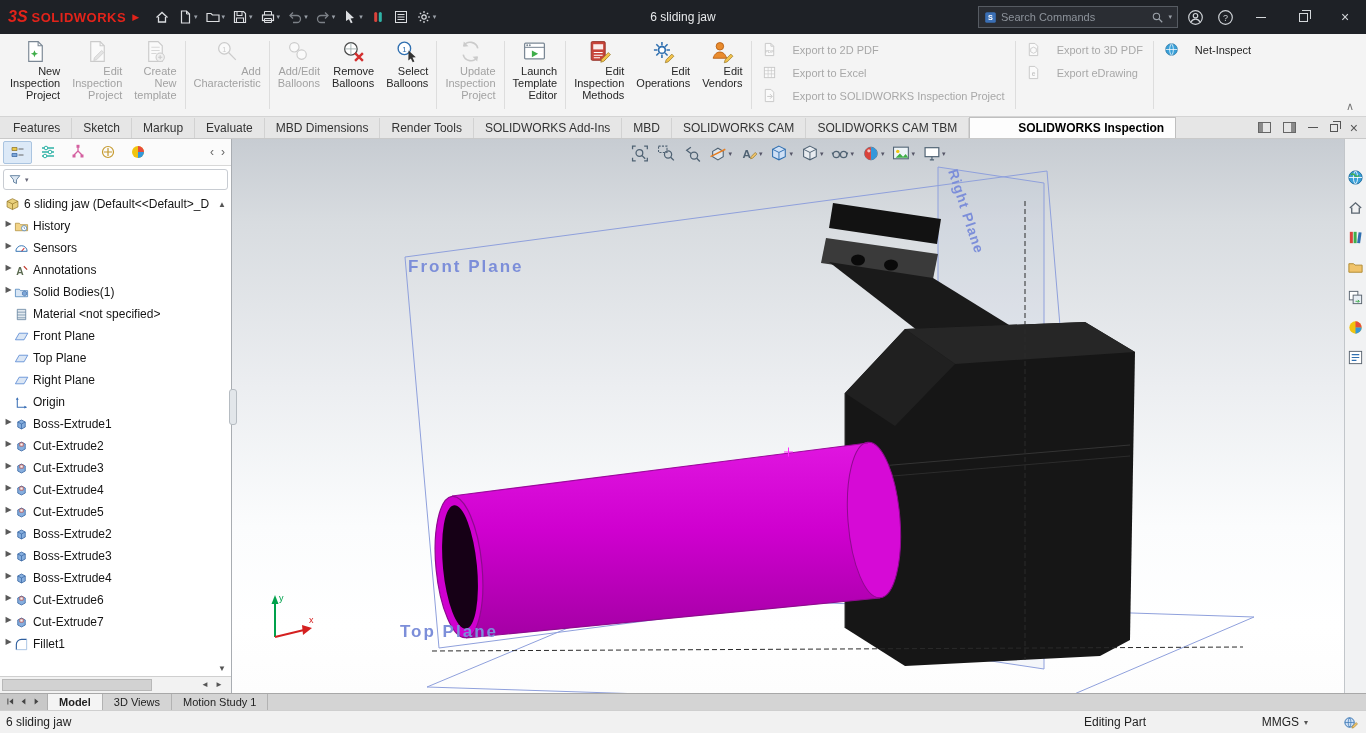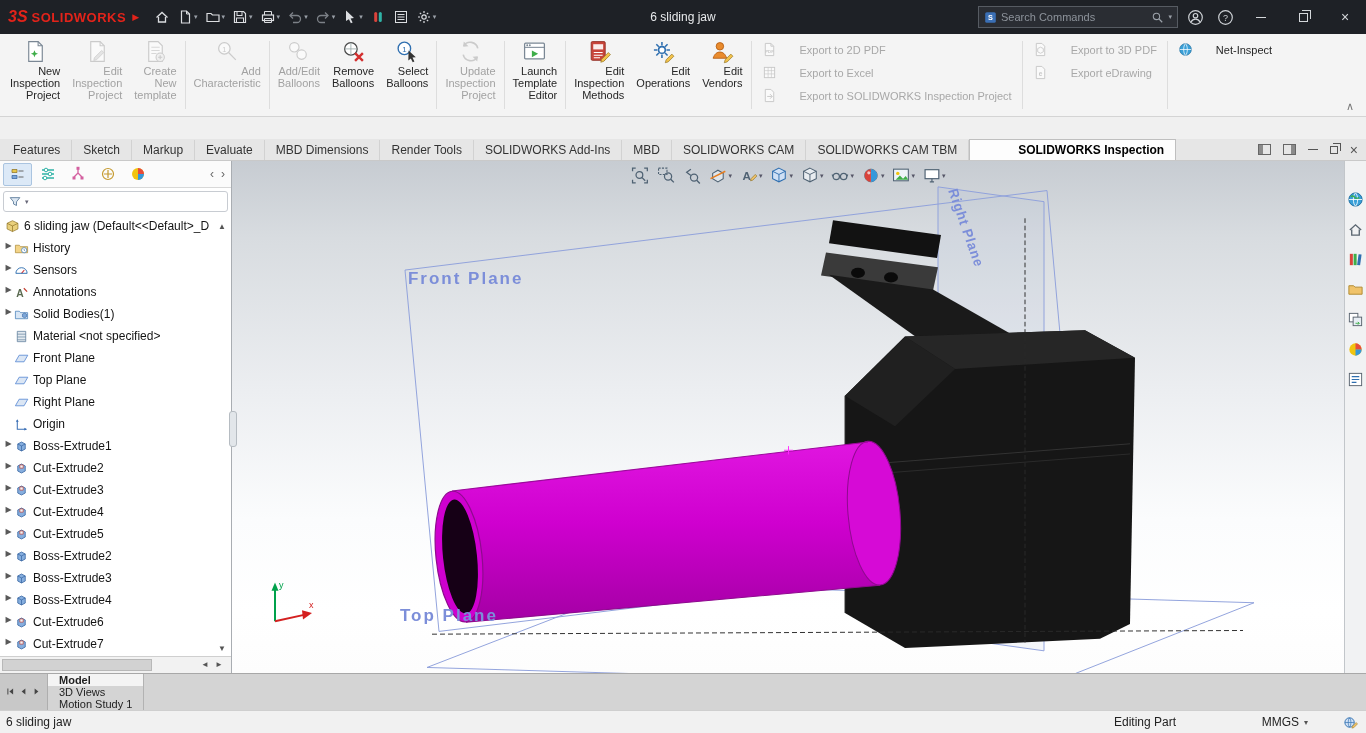--- a/index.html
+++ b/index.html
@@ -35,28 +35,28 @@
 
   
   .ribbon{flex:0 0 83px;background:#f4f4f4;border-bottom:1px solid #d4d4d4;display:flex;align-items:stretch;padding:2px 4px;position:relative;}
   .rsep{width:1px;background:#dddddd;margin:5px 2px;}
   .rbtn{display:flex;flex-direction:column;align-items:center;padding:3px 6px 1px;}
   .ricon{width:25px;height:25px;margin-bottom:1px;flex:0 0 25px;}
   .rlabel{font-size:11px;line-height:12px;text-align:right;color:#262626;white-space:nowrap;}
   .rbtn.disabled .rlabel{color:#a2a2a2;}
   .rbtn.disabled .ricon{filter:grayscale(1) opacity(.5);}
   .rexp-col{display:flex;flex-direction:column;justify-content:flex-start;padding:6px 8px;gap:8px;}
-  .rexp-item{display:flex;align-items:center;gap:23px;font-size:11px;color:#262626;white-space:nowrap;}
+  .rexp-item{display:flex;align-items:center;gap:16px;font-size:11px;color:#262626;white-space:nowrap;}
   .rexp-item.disabled{color:#a8a8a8;}
   .rexp-item .icn{width:15px;height:15px;flex:0 0 15px;}
   .rexp-item.disabled .icn{filter:grayscale(1) opacity(.55);}
   .ribbon-collapse{position:absolute;right:12px;bottom:3px;color:#777;font-size:11px;}
 
   
-  .cmdtabs{flex:0 0 22px;background:#e6e6e6;display:flex;align-items:flex-end;padding-left:2px;position:relative;border-bottom:1px solid #c9c9c9;margin-top:22px;}
+  .cmdtabs{flex:0 0 22px;background:#e6e6e6;display:flex;align-items:flex-end;padding-left:2px;position:relative;border-bottom:1px solid #c9c9c9;}
   .ctab{font-size:12px;color:#333;padding:3px 11px;border-right:1px solid #d2d2d2;white-space:nowrap;}
   .ctab.active{background:#fdfdfd;font-weight:bold;color:#000;border:1px solid #bfbfbf;border-bottom:none;padding-left:48px;}
   .ct-right{position:absolute;right:8px;top:0;height:100%;display:flex;align-items:center;gap:12px;color:#555;}
   .pane-ic{width:13px;height:11px;border:1px solid #666;position:relative;display:inline-block;}
   .pane-ic::before{content:"";position:absolute;top:0;bottom:0;width:4px;background:#8a8a8a;}
   .pane-ic.left::before{left:0;}
   .pane-ic.right::before{right:0;}
   .ct-min{width:10px;height:1px;background:#555;display:inline-block;}
   .ct-restore{position:relative;width:8px;height:8px;border:1px solid #555;display:inline-block;}
   .ct-restore::before{content:"";position:absolute;left:2px;top:-4px;width:7px;height:7px;border-top:1px solid #555;border-right:1px solid #555;}
@@ -100,21 +100,21 @@
   .tpbtn .icn{width:17px;height:17px;color:#5a6570;}
 
   
   .doctabs{flex:0 0 17px;background:#d4d4d4;display:flex;align-items:stretch;font-size:11px;border-top:1px solid #a8a8a8;}
   .dnav{display:flex;align-items:center;gap:4px;padding:0 6px;background:#c8c8c8;border-right:1px solid #aeaeae;color:#444;}
   .dnav .icn{width:9px;height:9px;}
   .dtab{display:flex;align-items:center;padding:0 11px;border-right:1px solid #b2b2b2;color:#222;white-space:nowrap;}
   .dtab.active{background:#f4f4f4;font-weight:bold;}
   .statusbar{flex:0 0 23px;background:#f1f1f1;border-top:1px solid #cfcfcf;position:relative;font-size:12px;color:#222;display:flex;align-items:center;}
   .sb-doc{margin-left:6px;}
-  .sb-mode{position:absolute;left:1084px;margin-left:30px;}
+  .sb-mode{position:absolute;left:1084px;}
   .sb-units{position:absolute;right:58px;display:flex;align-items:center;gap:5px;justify-content:flex-end;}
   .sb-units-caret{font-size:8px;color:#555;}
   .sb-icon{position:absolute;right:8px;width:15px;height:15px;}
 </style>
 </head>
 <body>
 
 <div class="app">
 
   <div class="titlebar">
@@ -1031,21 +1031,21 @@
             <svg viewBox="0 0 12 12">
               <path d="M8.5 2 3.5 6l5 4z" fill="currentColor"></path>
             </svg>
           </span></span>
         <span><span class="icn">
             <svg viewBox="0 0 12 12">
               <path d="M3.5 2l5 4-5 4z" fill="currentColor"></path>
             </svg>
           </span></span>
       </div>
-    <div style="display:flex;flex-direction:column;" id="dtabs">
+    <div style="display:flex;" id="dtabs">
         <div class="dtab active">Model</div>
         <div class="dtab">3D Views</div>
         <div class="dtab">Motion Study 1</div>
       </div>
   </div>
 
   <div class="statusbar">
     <span class="sb-doc">6 sliding jaw</span>
     <span class="sb-mode">Editing Part</span>
     <span class="sb-units">

